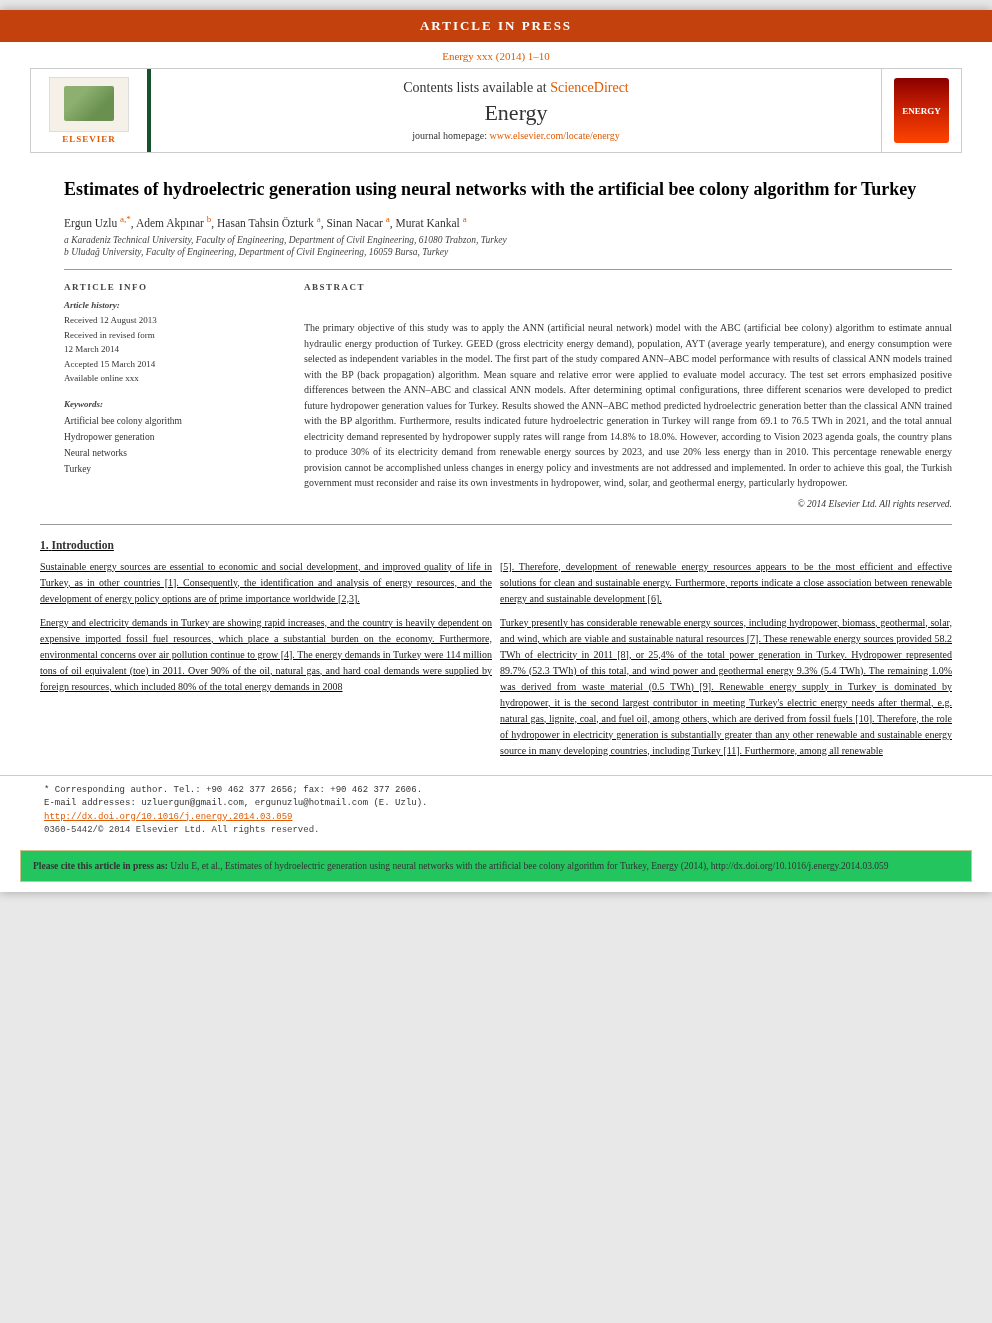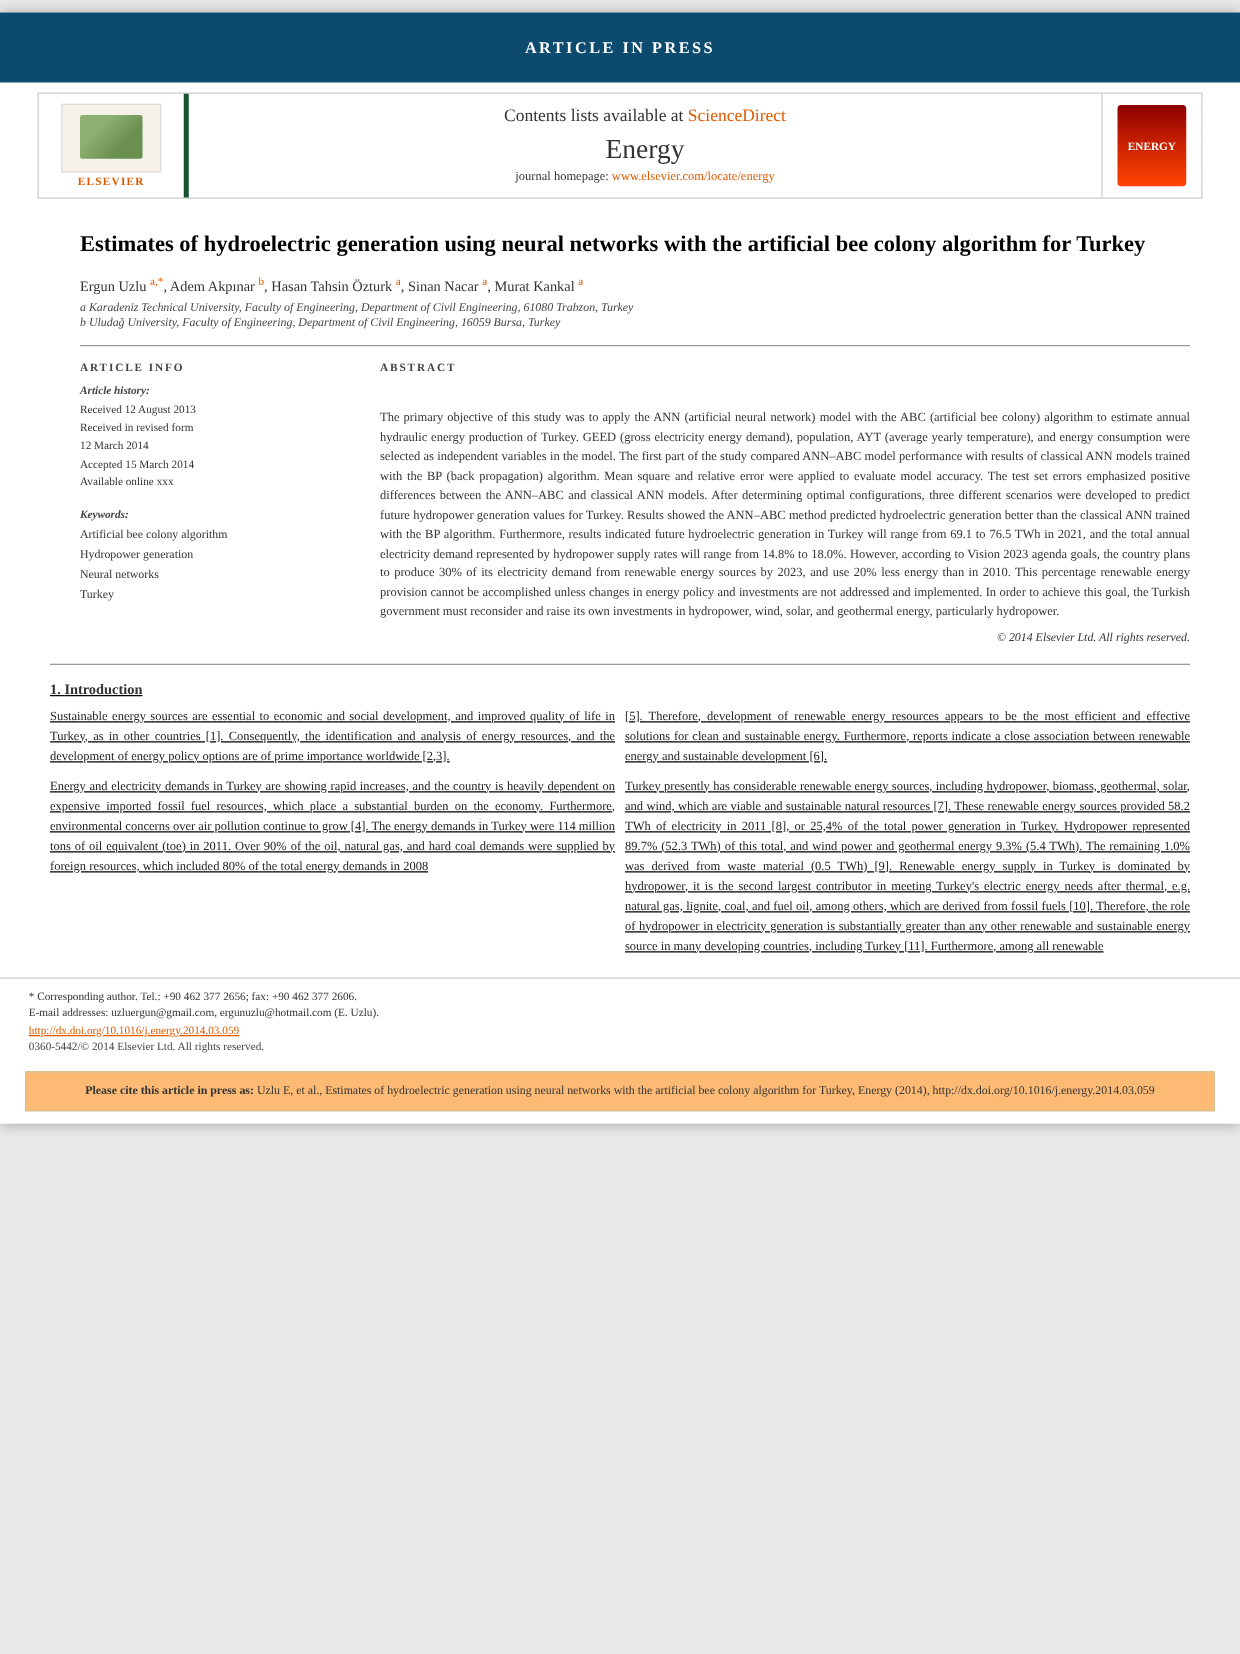--- a/index.html
+++ b/index.html
@@ -11,23 +11,23 @@
       justify-content: center;
       padding: 10px 0;
     }
     .page {
       width: 992px;
       background: #fff;
       box-shadow: 0 0 10px rgba(0,0,0,0.3);
     }
     
     .article-in-press-banner {
-      background: #0c4a6e;
+      background: #c2410c;
       text-align: center;
-      padding: 20px;
+      padding: 8px;
       color: #fff;
       font-size: 13px;
       font-weight: bold;
       letter-spacing: 2px;
       text-transform: uppercase;
     }
     
     .journal-header {
       padding: 8px 30px 4px 30px;
       text-align: center;
@@ -237,62 +237,63 @@
     }
     .body-para {
       font-size: 10px;
       color: #222;
       line-height: 1.6;
       text-align: justify;
       margin-bottom: 8px;
     }
     
     .footer-notes {
-      padding: 8px 40px 4px 23px;
+      padding: 8px 40px 4px 44px;
       border-top: 1px solid #ccc;
       margin-top: 8px;
+      font-family: Liberation Mono, monospace;
     }
     .footer-note-line {
       font-size: 9px;
       color: #333;
       line-height: 1.5;
     }
     .footer-doi {
       color: #e05a00;
       font-size: 9px;
     }
     .footer-issn {
       font-size: 9px;
       color: #444;
     }
     
     .citation-bar {
-      background: #fdba74;
+      background: #22c55e;
       border: 1px solid #d0c090;
       margin: 8px 20px 10px 20px;
       padding: 8px 12px;
       font-size: 9.5px;
       color: #333;
       line-height: 1.5;
-      text-align: center;
     }
     .citation-bar-prefix {
       font-weight: bold;
     }
   </style>
 </head>
 <body>
 
 <div class="page">
 
   <div class="article-in-press-banner">
     <span>ARTICLE IN PRESS</span>
   </div>
 
   <div class="journal-header">
+    <div class="energy-ref">Energy xxx (2014) 1–10</div>
     <div class="journal-meta">
       <div class="left-logo">
         <div class="elsevier-logo-box"></div>
         <div class="elsevier-text">ELSEVIER</div>
       </div>
       <div class="center-content">
         <div class="sciencedirect-line">
           <span>Contents lists available at</span>
           <a href="#">ScienceDirect</a>
         </div>

